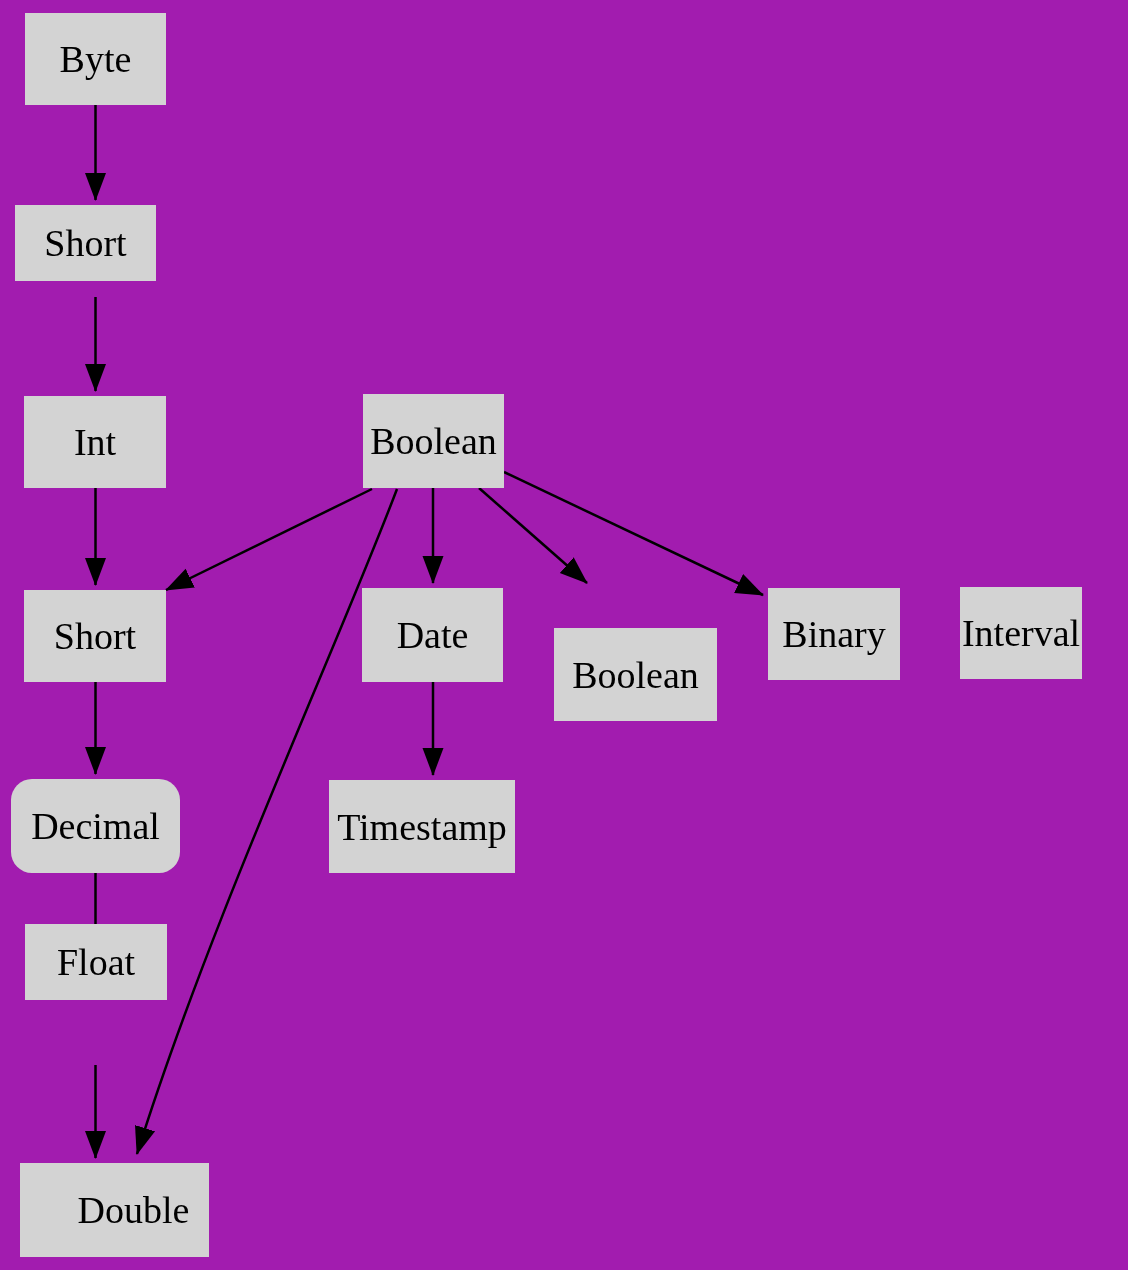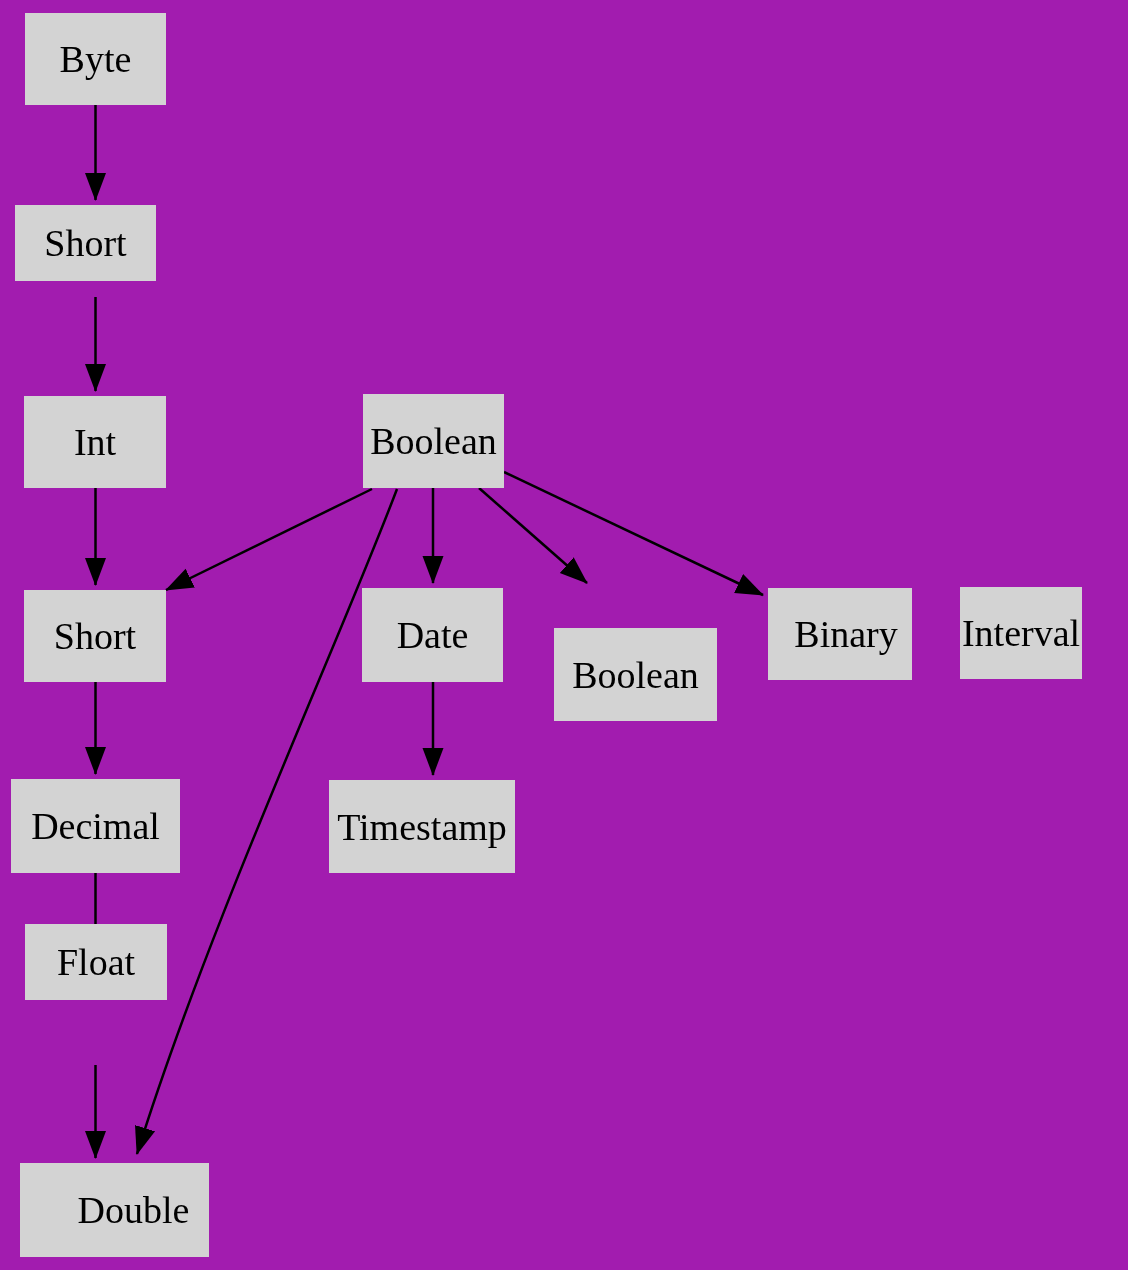--- a/index.html
+++ b/index.html
@@ -81,27 +81,27 @@
       </div>
       <div class="node" style="left: 24px; top: 590px; width: 142px; height: 92px;">
         <span>Short</span>
       </div>
       <div class="node" style="left: 362px; top: 588px; width: 141px; height: 94px;">
         <span>Date</span>
       </div>
       <div class="node" style="left: 554px; top: 588px; width: 163px; height: 93px; margin-top: 40px;">
         <span>Boolean</span>
       </div>
-      <div class="node" style="left: 768px; top: 588px; width: 132px; height: 92px; padding-left: 12px;">
+      <div class="node" style="left: 768px; top: 588px; width: 132px; height: 92px;">
         <span>Binary</span>
       </div>
       <div class="node" style="left: 960px; top: 587px; width: 122px; height: 92px;">
         <span>Interval</span>
       </div>
-      <div class="node" style="left: 11px; top: 779px; width: 169px; height: 94px;">
+      <div class="node" style="left: 11px; top: 779px; width: 169px; height: 94px; border-radius: 21px;">
         <span>Decimal</span>
       </div>
       <div class="node" style="left: 329px; top: 780px; width: 186px; height: 93px;">
         <span>Timestamp</span>
       </div>
       <div class="node" style="left: 25px; top: 924px; width: 142px; height: 76px;">
         <span>Float</span>
       </div>
       <div class="node" style="left: 20px; top: 1163px; width: 151px; height: 94px; padding-left: 38px;">
         <span>Double</span>

